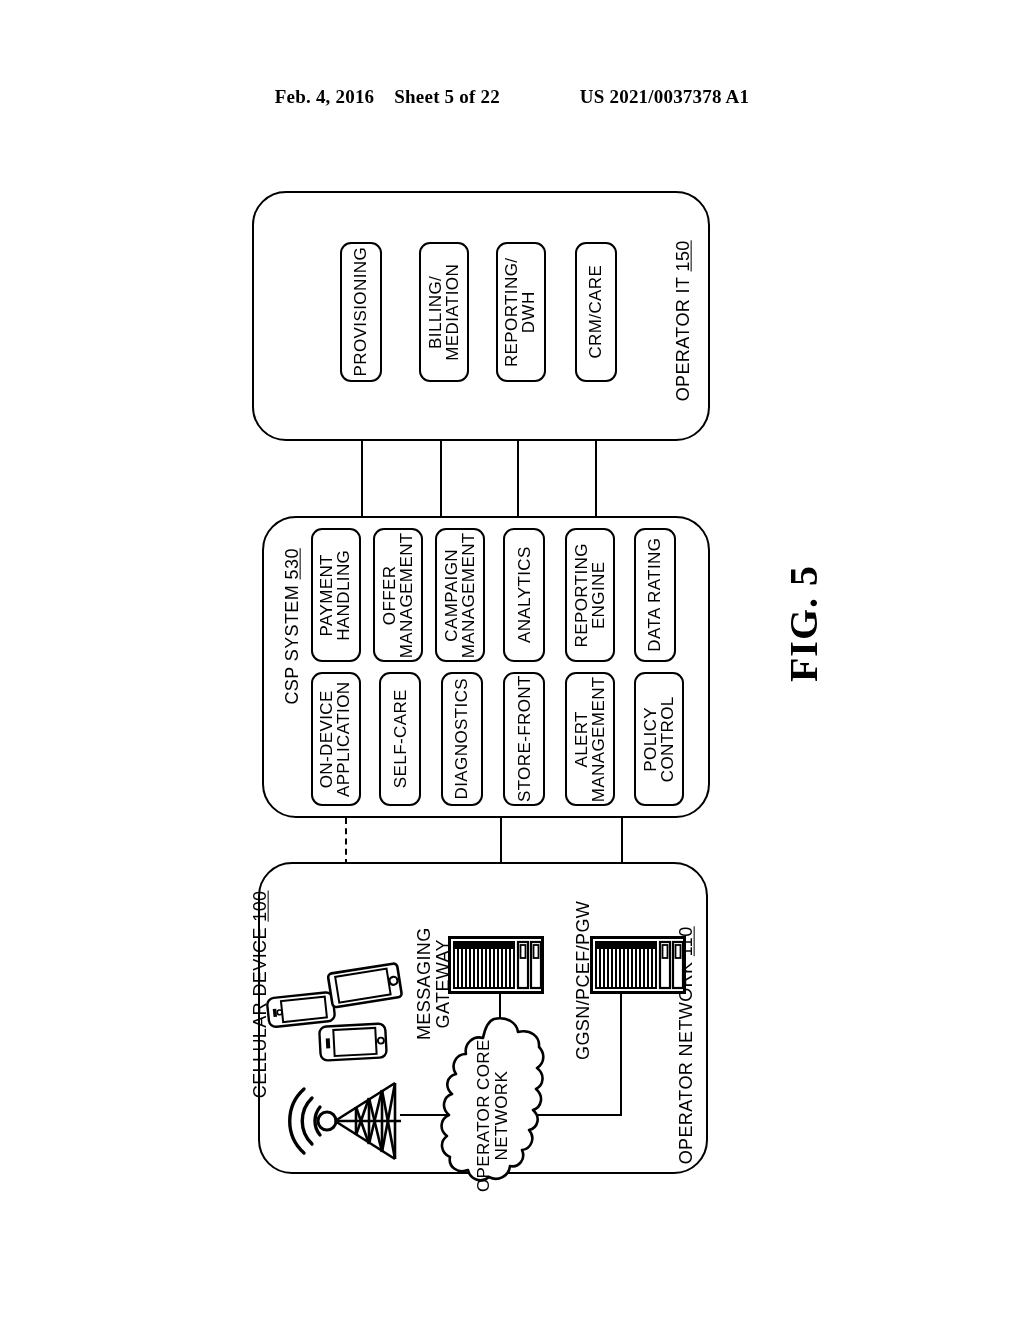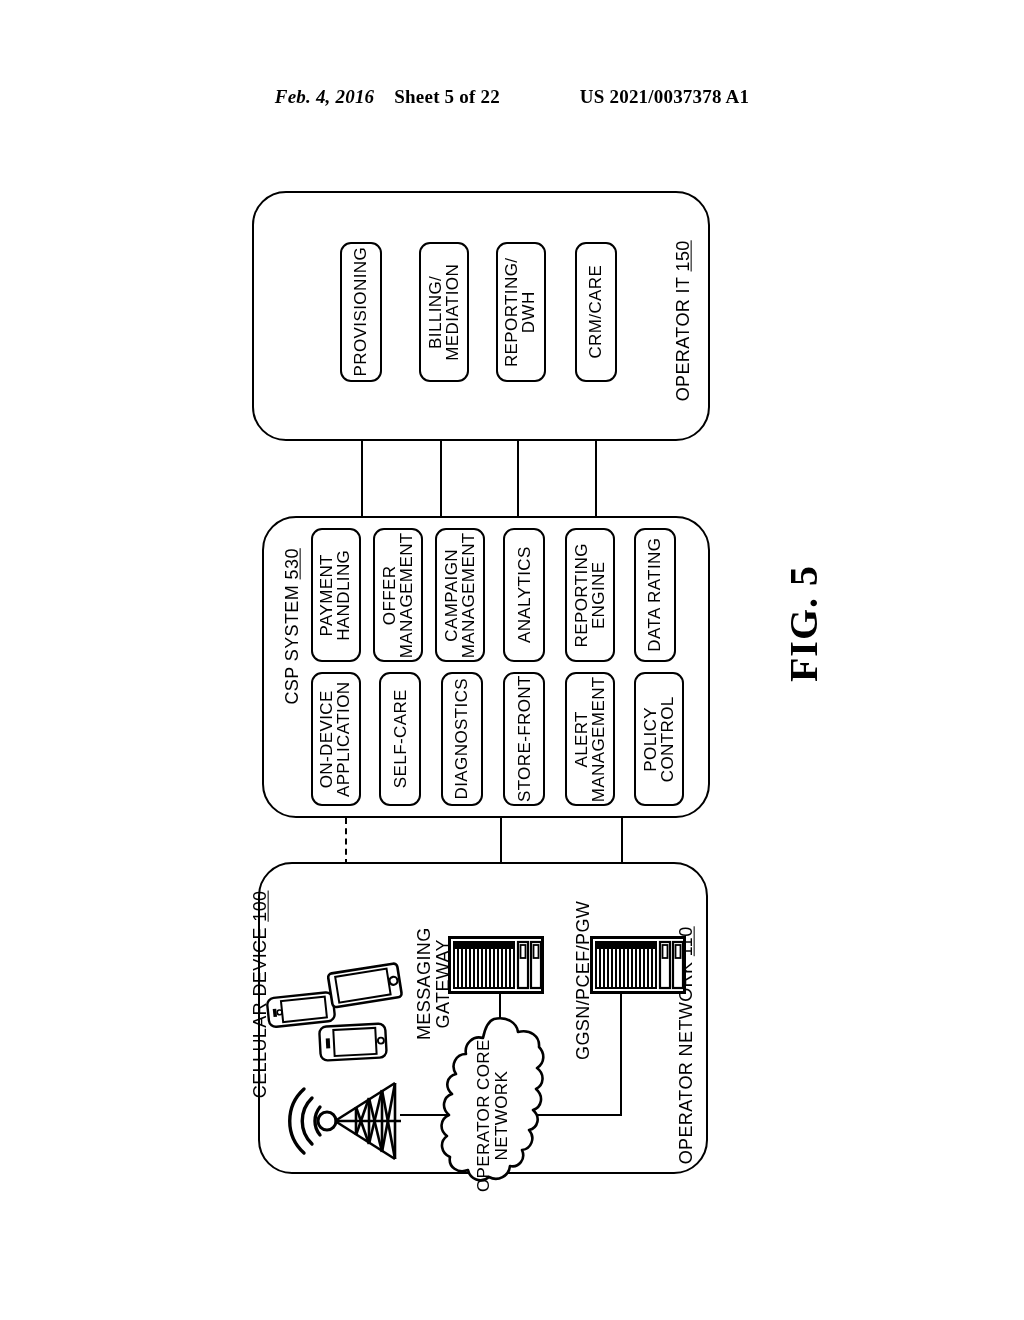--- a/index.html
+++ b/index.html
@@ -29,21 +29,21 @@
     display: flex;
     justify-content: center;
     align-items: baseline;
     font-family: "Liberation Serif", serif;
     font-weight: bold;
     font-size: 19px;
     letter-spacing: 0.2px;
     white-space: nowrap;
   }
   #pub-header .h-left   { margin-right: 46px; }
-  #pub-header .h-date   { margin-right: 20px; font-style: italic; }
+  #pub-header .h-date   { margin-right: 20px; }
   #pub-header .h-sheet  { margin-right: 80px; }
 
   
   #fig-label {
     position: absolute;
     left: 713px;
     top: 600px;
     width: 180px;
     text-align: center;
     font-family: "Liberation Serif", serif;

